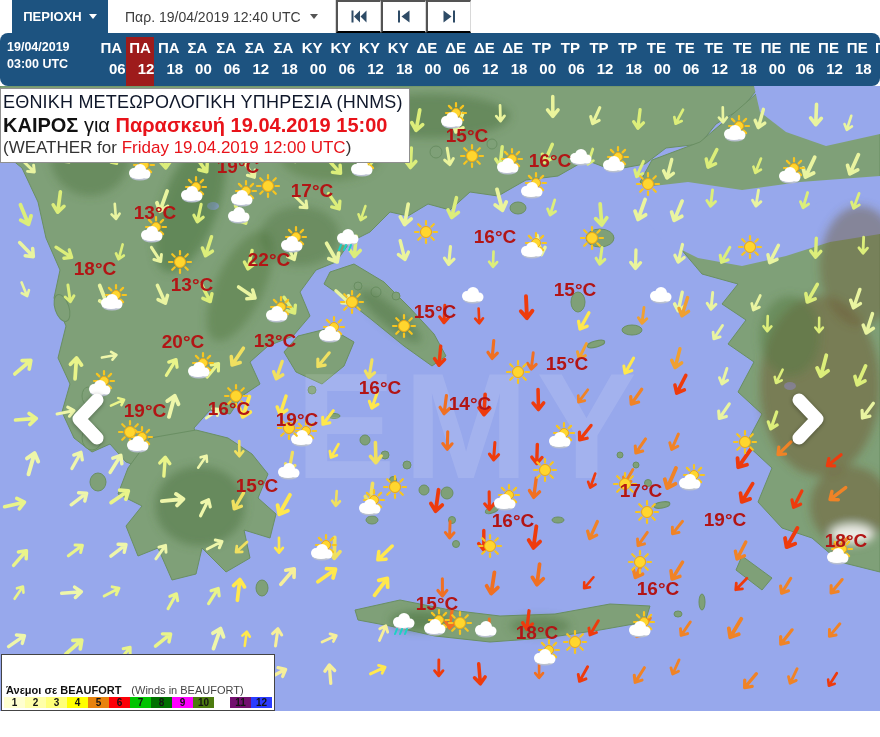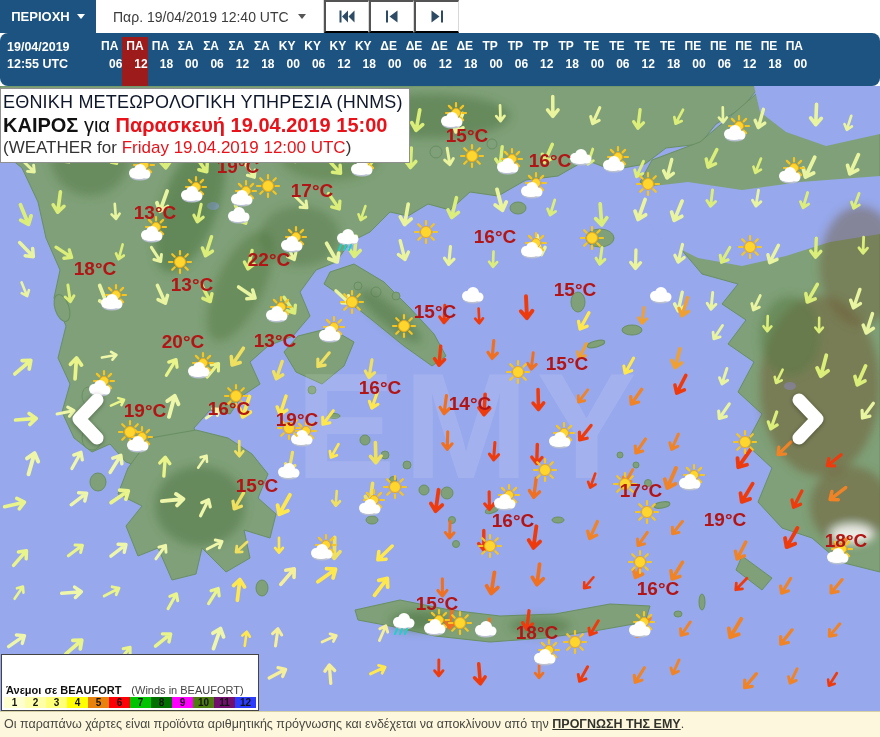--- a/index.html
+++ b/index.html
@@ -1,37 +1,37 @@
 <!DOCTYPE html>
 <html><head>
 <meta charset="utf-8">
 <style>
   html,body{margin:0;padding:0;background:#fff;width:880px;height:737px;overflow:hidden;
     font-family:"Liberation Sans","DejaVu Sans",sans-serif;}
   #app{width:880px;height:737px;position:relative;}
 
   
-  #toolbar{height:33px;display:flex;align-items:stretch;background:#fff;}
+  #toolbar{height:33px;display:flex;align-items:stretch;background:#fff;margin-left:12px;}
   #region-btn{width:96px;background:#1d5380;color:#fff;display:flex;align-items:center;
     justify-content:center;gap:7px;font-size:13px;font-weight:bold;cursor:pointer;}
   .caret{width:0;height:0;border-left:4px solid transparent;border-right:4px solid transparent;
     border-top:5px solid currentColor;display:inline-block;}
   #dt-dropdown{display:flex;align-items:center;gap:9px;padding:0 17px;color:#3c3c3c;
     font-size:14px;border-right:1px solid #d8d8d8;cursor:pointer;}
   #dt-dropdown .caret{color:#555;}
   .navbtn{width:45px;display:flex;align-items:center;justify-content:center;
     border-right:1px solid #d8d8d8;background:#fff;cursor:pointer;}
   .navbtn svg{display:block;}
 
   
   #timeline{height:53px;background:#1d5380;display:flex;border-radius:8px;}
   #tl-label{width:97px;padding:6px 0 0 7px;color:#fff;font-weight:bold;font-size:12.5px;
     line-height:17px;box-sizing:border-box;}
   #steps{width:585px;display:flex;padding-top:4px;}
-  .step{flex:1;text-align:center;color:#fff;font-size:12px;font-weight:bold;cursor:pointer;
+  .step{flex:1;text-align:center;color:#fff;font-size:15px;font-weight:bold;cursor:pointer;
     padding:2px 0 3px 0;}
   .step .d{display:block;margin-bottom:4px;}
   .step .h{display:block;margin-left:12px;}
   .step.selected{background:#9e1b1b;}
 
   
   #map{position:relative;width:880px;height:625px;background:#97a8ec;overflow:hidden;}
   #map svg.base{position:absolute;left:0;top:0;}
   .temp{font-family:"Liberation Sans","DejaVu Sans",sans-serif;font-weight:bold;
     font-size:19px;fill:#b21515;}
@@ -93,21 +93,21 @@
       <svg width="14" height="13" viewBox="0 0 14 13">
         <polygon points="1.5,0.5 9.5,6.5 1.5,12.5" fill="#2e4b66"></polygon>
         <rect x="11" y="0.5" width="2" height="12" fill="#2e4b66"></rect>
       </svg>
     </button>
   </div>
 
   <div id="timeline">
     <div id="tl-label">
       <span>19/04/2019</span><br>
-      <span>12:55 UTC</span>
+      <span>03:00 UTC</span>
     </div>
     <div id="steps">
         <div class="step">
           <span class="d">ΠΑ</span>
           <span class="h">06</span>
         </div>
         <div class="step selected">
           <span class="d">ΠΑ</span>
           <span class="h">12</span>
         </div>
@@ -1541,22 +1541,19 @@
           <div class="lcell" style="background: rgb(255, 255, 208);">1</div>
           <div class="lcell" style="background: rgb(255, 255, 168);">2</div>
           <div class="lcell" style="background: rgb(255, 255, 120);">3</div>
           <div class="lcell" style="background: rgb(255, 255, 0);">4</div>
           <div class="lcell" style="background: rgb(232, 130, 12);">5</div>
           <div class="lcell" style="background: rgb(252, 0, 6);">6</div>
           <div class="lcell" style="background: rgb(0, 196, 0);">7</div>
           <div class="lcell" style="background: rgb(0, 112, 0);">8</div>
           <div class="lcell" style="background: rgb(255, 0, 255);">9</div>
           <div class="lcell" style="background: #4d7c0f;">10</div>
-          <div class="lcell" style="background: rgb(115, 16, 111);">11</div>
+          <div class="lcell" style="background: rgb(115, 16, 111); margin-left: 16px;">11</div>
           <div class="lcell" style="background: rgb(43, 60, 255);">12</div>
         </div>
     </div>
   </div>
 
-  <div id="footer">
-    <span>Οι παραπάνω χάρτες είναι προϊόντα αριθμητικής πρόγνωσης και ενδέχεται να αποκλίνουν από την </span><a>ΠΡΟΓΝΩΣΗ ΤΗΣ ΕΜΥ</a><span>.</span>
-  </div>
 </div>
 
 </body></html>

